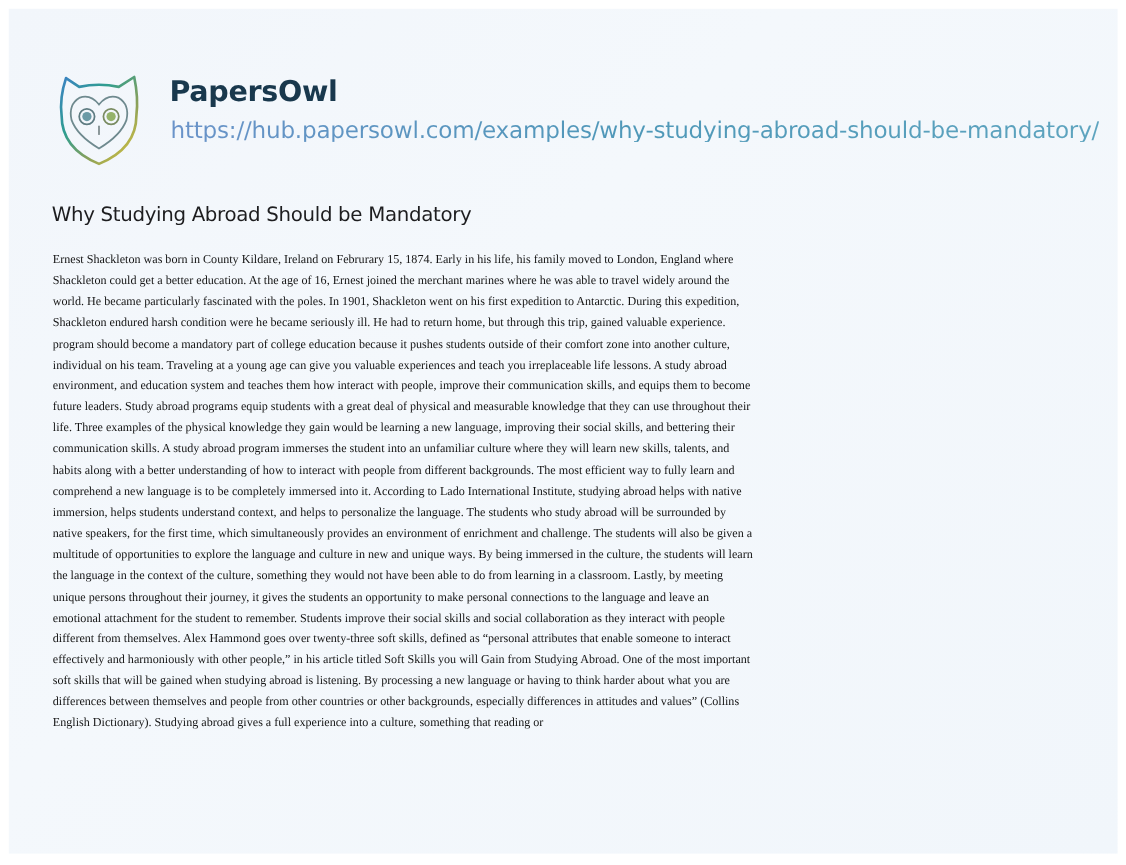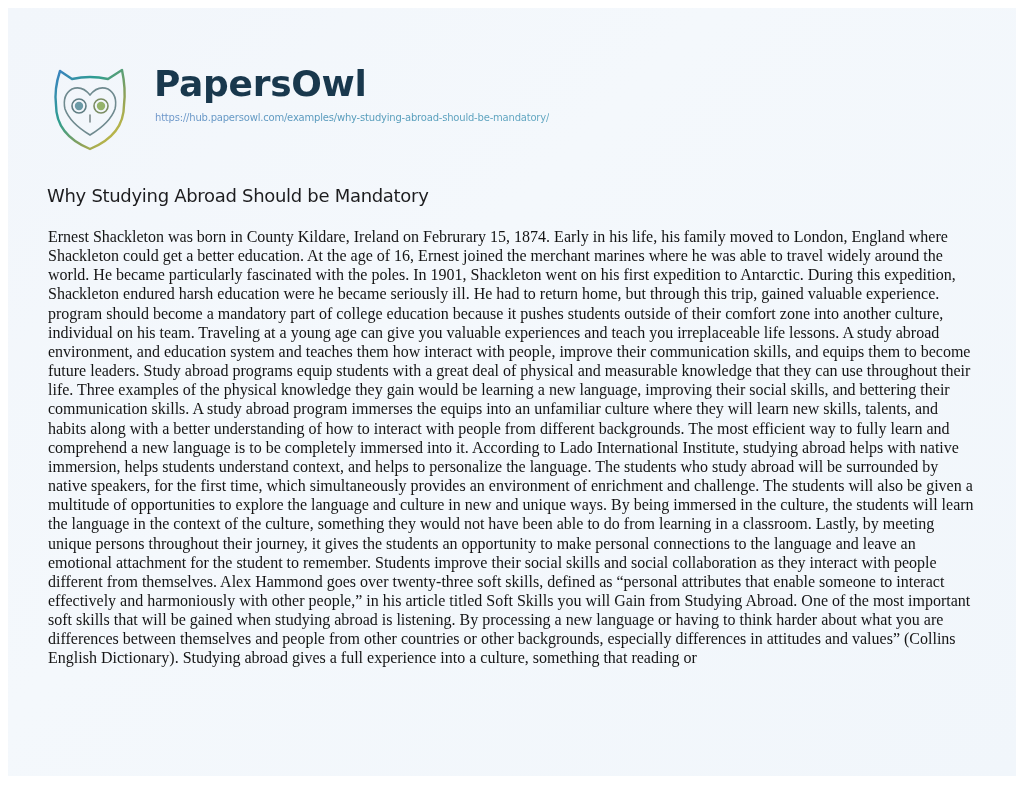--- a/index.html
+++ b/index.html
@@ -24,31 +24,31 @@
     top: 57px;
     width: 80px;
     height: 86px;
   }
   .brand {
     position: absolute;
     left: 146px;
     top: 56px;
     font-family: "DejaVu Sans", sans-serif;
     font-weight: bold;
-    font-size: 36px;
+    font-size: 26px;
     color: #19384d;
     letter-spacing: -0.3px;
     line-height: 40px;
   }
   .url {
     position: absolute;
     left: 147px;
     top: 99px;
     font-family: "DejaVu Sans", sans-serif;
-    font-size: 10px;
+    font-size: 21px;
     line-height: 22px;
     background: linear-gradient(90deg, #6a93c9 0%, #4f98b8 50%, #5ea4bf 100%);
     -webkit-background-clip: text;
     background-clip: text;
     color: transparent;
     text-decoration: none;
     letter-spacing: -0.2px;
     white-space: nowrap;
   }
   .title {
@@ -63,21 +63,21 @@
     line-height: 44px;
     letter-spacing: -0.3px;
     white-space: nowrap;
   }
   .body {
     position: absolute;
     left: 40px;
     top: 219px;
     width: 960px;
     font-family: "Liberation Serif", serif;
-    font-size: 16px;
+    font-size: 11px;
     line-height: 19.15px;
     color: #141414;
   }
   .body .line {
     display: block;
     white-space: nowrap;
   }
 </style>
 </head>
 <body>
@@ -108,27 +108,27 @@
 
   <div class="brand">PapersOwl</div>
   <a class="url">https://hub.papersowl.com/examples/why-studying-abroad-should-be-mandatory/</a>
 
   <h1 class="title">Why Studying Abroad Should be Mandatory</h1>
 
   <div class="body">
     <span class="line">Ernest Shackleton was born in County Kildare, Ireland on Februrary 15, 1874. Early in his life, his family moved to London, England where</span>
     <span class="line">Shackleton could get a better education. At the age of 16, Ernest joined the merchant marines where he was able to travel widely around the</span>
     <span class="line">world. He became particularly fascinated with the poles. In 1901, Shackleton went on his first expedition to Antarctic. During this expedition,</span>
-    <span class="line">Shackleton endured harsh education were he became seriously ill. He had to return home, but through this trip, gained valuable experience.</span>
+    <span class="line">Shackleton endured harsh condition were he became seriously ill. He had to return home, but through this trip, gained valuable experience.</span>
     <span class="line">program should become a mandatory part of college education because it pushes students outside of their comfort zone into another culture,</span>
     <span class="line">individual on his team. Traveling at a young age can give you valuable experiences and teach you irreplaceable life lessons. A study abroad</span>
     <span class="line">environment, and education system and teaches them how interact with people, improve their communication skills, and equips them to become</span>
     <span class="line">future leaders. Study abroad programs equip students with a great deal of physical and measurable knowledge that they can use throughout their</span>
     <span class="line">life. Three examples of the physical knowledge they gain would be learning a new language, improving their social skills, and bettering their</span>
-    <span class="line">communication skills. A study abroad program immerses the equips into an unfamiliar culture where they will learn new skills, talents, and</span>
+    <span class="line">communication skills. A study abroad program immerses the student into an unfamiliar culture where they will learn new skills, talents, and</span>
     <span class="line">habits along with a better understanding of how to interact with people from different backgrounds. The most efficient way to fully learn and</span>
     <span class="line">comprehend a new language is to be completely immersed into it. According to Lado International Institute, studying abroad helps with native</span>
     <span class="line">immersion, helps students understand context, and helps to personalize the language. The students who study abroad will be surrounded by</span>
     <span class="line">native speakers, for the first time, which simultaneously provides an environment of enrichment and challenge. The students will also be given a</span>
     <span class="line">multitude of opportunities to explore the language and culture in new and unique ways. By being immersed in the culture, the students will learn</span>
     <span class="line">the language in the context of the culture, something they would not have been able to do from learning in a classroom. Lastly, by meeting</span>
     <span class="line">unique persons throughout their journey, it gives the students an opportunity to make personal connections to the language and leave an</span>
     <span class="line">emotional attachment for the student to remember. Students improve their social skills and social collaboration as they interact with people</span>
     <span class="line">different from themselves. Alex Hammond goes over twenty-three soft skills, defined as “personal attributes that enable someone to interact</span>
     <span class="line">effectively and harmoniously with other people,” in his article titled Soft Skills you will Gain from Studying Abroad. One of the most important</span>

